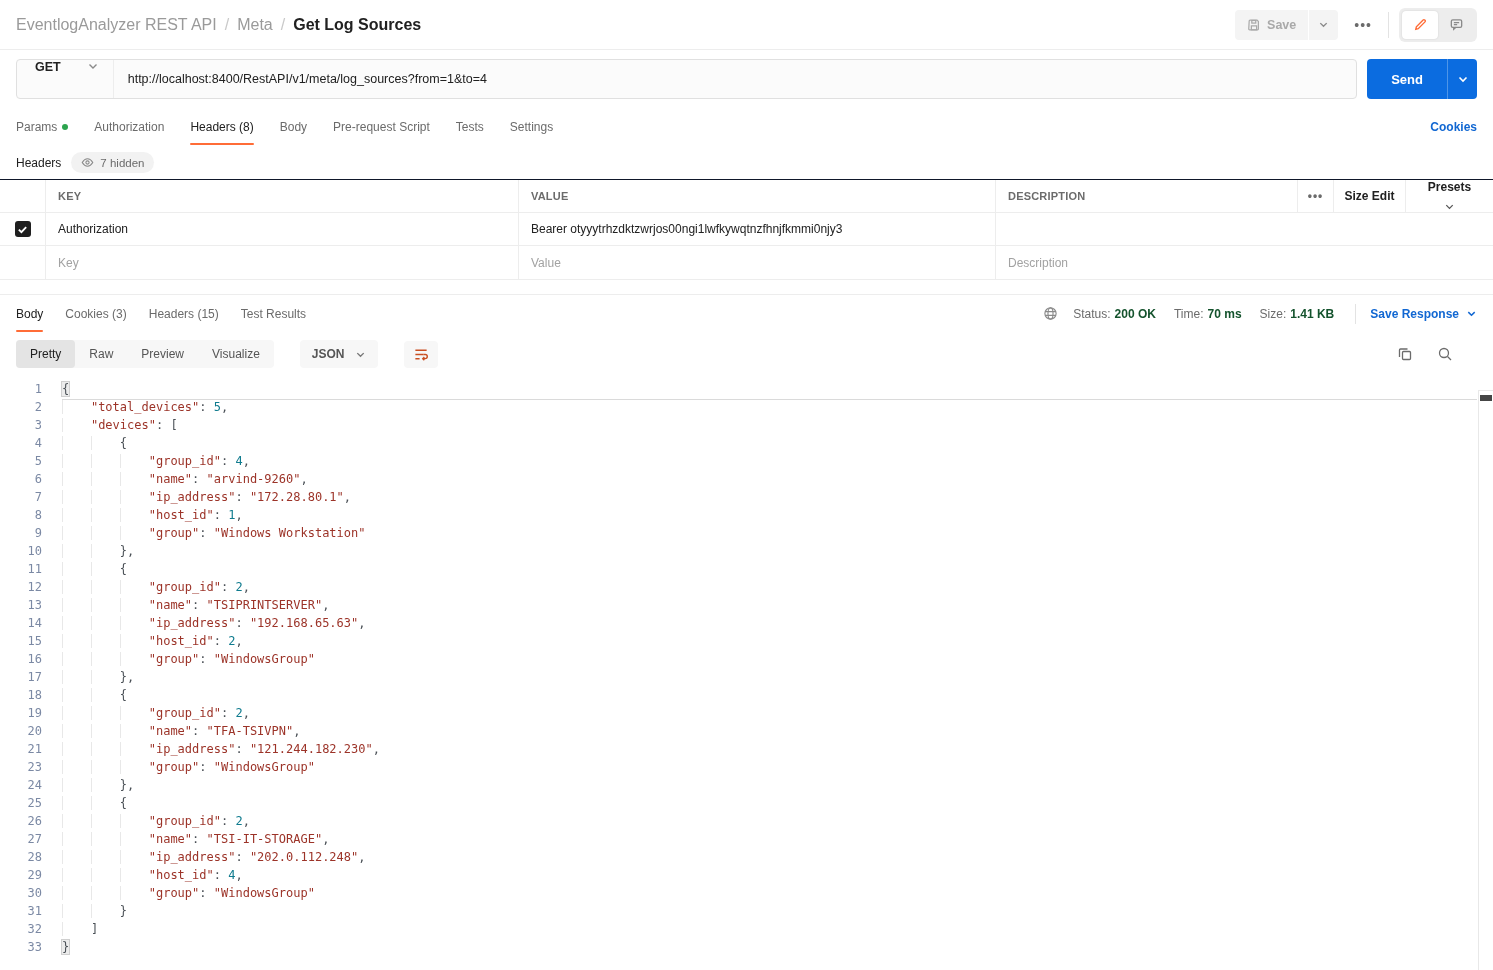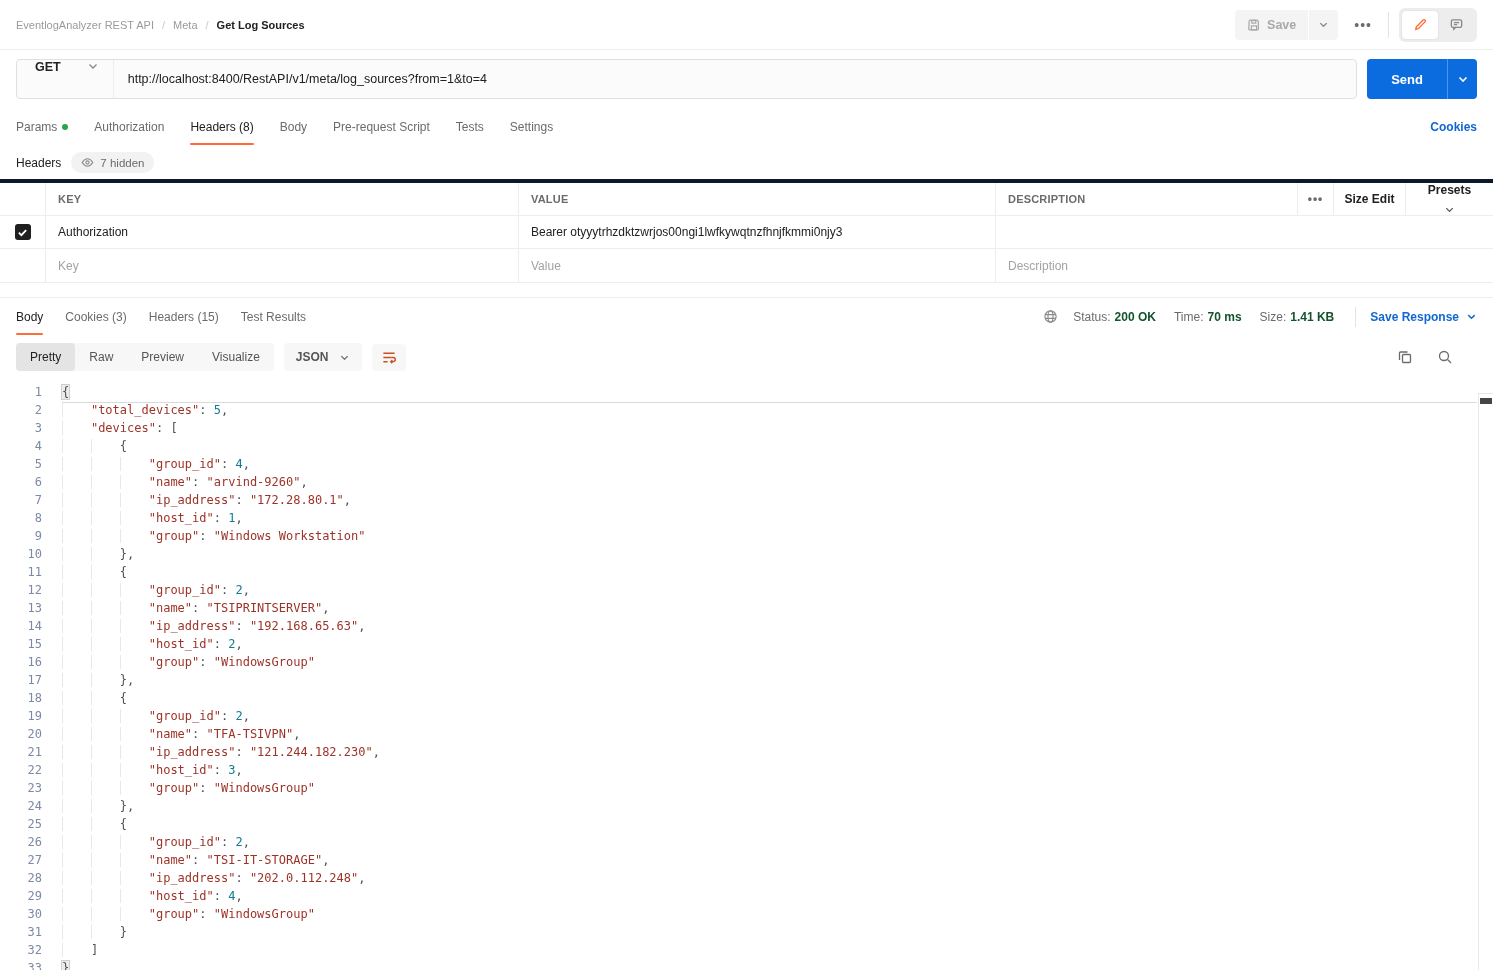--- a/index.html
+++ b/index.html
@@ -3,21 +3,21 @@
 <meta charset="utf-8">
 <style>
   * { box-sizing: border-box; margin: 0; padding: 0; }
   html,body { width:1493px; height:970px; }
   body {
     font-family: "Liberation Sans", sans-serif;
     font-size: 12px; color:#212121; background:#fff; overflow:hidden; position:relative;
   }
   
   .topbar { display:flex; align-items:center; height:50px; padding:0 16px; border-bottom:1px solid #ededed; }
-  .crumbs { display:flex; align-items:flex-end; gap:8px; font-size:11px; }
+  .crumbs { display:flex; align-items:flex-end; gap:8px; font-size:16px; }
   .crumb { color:#9a9a9a; cursor:pointer; }
   .crumb.current { color:#212121; font-weight:700; }
   .crumb-sep { color:#c9c9c9; }
   .topbar-right { margin-left:auto; display:flex; align-items:center; gap:10px; }
   .btn-soft { display:flex; align-items:center; gap:6px; background:#f4f4f4; border:none; border-radius:4px; height:30px; padding:0 12px; color:#a9a9a9; font-size:12.5px; font-weight:600; cursor:pointer; }
   .btn-soft.sq { padding:0 9px; }
   .save-group { display:flex; gap:1px; }
   .save-group .btn-soft:first-child { border-radius:4px 0 0 4px; }
   .save-group .btn-soft:last-child { border-radius:0 4px 4px 0; }
   .ellipsis { color:#6b6b6b; font-size:14px; letter-spacing:1px; background:none; border:none; cursor:pointer; padding:6px; }
@@ -39,21 +39,21 @@
   .tab { position:relative; height:100%; display:flex; align-items:center; gap:5px; cursor:pointer; white-space:nowrap; }
   .tab.active { color:#212121; }
   .tab.active::after { content:""; position:absolute; left:0; right:0; bottom:0; height:2px; background:#ff6c37; border-radius:1px; }
   .dot { width:6px; height:6px; border-radius:50%; background:#2ca44e; }
   .cookies-link { margin-left:auto; color:#1167d2; font-weight:600; cursor:pointer; }
   
   .headers-subbar { display:flex; align-items:center; gap:10px; padding:7px 32px 6px 16px; }
   .headers-title { color:#212121; font-size:12px; }
   .hidden-pill { display:flex; align-items:center; gap:6px; background:#f2f2f2; border-radius:12px; padding:4px 10px; color:#6b6b6b; font-size:11.5px; cursor:pointer; }
   
-  .kv-table { border-top:4px solid #0f172a; border-bottom:1px solid #ededed; font-size:12px; }
+  .kv-table { border-top:1px solid #0f172a; border-bottom:1px solid #ededed; font-size:12px; }
   .kv-row { display:flex; height:33px; border-bottom:1px solid #ededed; }
   .kv-row:last-child { border-bottom:none; }
   .cell { display:flex; align-items:center; padding:0 12px; border-left:1px solid #ededed; }
   .cell:first-child { border-left:none; }
   .c-sel { width:45px; justify-content:center; padding:0; }
   .c-key { width:473px; }
   .c-val { width:477px; }
   .c-desc { flex:1; padding:0; }
   .c-desc-inner { flex:1; display:flex; align-items:center; height:100%; }
   .c-desc-label { padding:0 12px; flex:1; }
@@ -65,21 +65,21 @@
   .ph { color:#a2a2a2; }
   .cb { width:16px; height:16px; background:#1f1f1f; border-radius:3px; display:flex; align-items:center; justify-content:center; cursor:pointer; }
   
   .resp-bar { display:flex; align-items:center; gap:22px; padding:0 16px; height:38px; margin-top:14px; border-top:1px solid #ededed; font-size:12px; color:#6b6b6b; }
   .resp-meta { margin-left:auto; display:flex; align-items:center; gap:8px; }
   .meta-pair { display:flex; align-items:center; gap:4px; padding:0 5px; cursor:default; }
   .meta-label { color:#6b6b6b; }
   .meta-value { color:#14532d; font-weight:600; }
   .save-resp { display:flex; align-items:center; gap:7px; color:#1167d2; font-weight:600; margin-left:8px; padding-left:14px; border-left:1px solid #e3e3e3; height:20px; cursor:pointer; }
   
-  .resp-toolbar { display:flex; align-items:center; gap:10px; padding:8px 16px; }
+  .resp-toolbar { display:flex; align-items:center; gap:26px; padding:8px 16px; }
   .segmented { display:flex; background:#f7f7f7; border-radius:4px; }
   .seg { border:none; background:transparent; padding:7px 14px; font-size:12px; color:#555; border-radius:4px; cursor:pointer; }
   .seg.active { background:#e4e4e4; color:#212121; }
   .json-pill { display:flex; align-items:center; gap:10px; background:#f7f7f7; border:none; border-radius:4px; padding:7px 12px; font-size:12px; font-weight:600; color:#555; cursor:pointer; }
   .wrap-btn { background:#f7f7f7; border:none; border-radius:4px; padding:6px 9px; cursor:pointer; display:flex; align-items:center; }
   .toolbar-right { margin-left:auto; display:flex; align-items:center; gap:20px; padding-right:22px; }
   .icon-btn { background:none; border:none; cursor:pointer; display:flex; align-items:center; padding:2px; }
   
   .code-area { position:relative; margin-top:4px; font-family:"DejaVu Sans Mono", monospace; font-size:12px; line-height:18px; height:600px; overflow:hidden; }
   .code-line { display:flex; height:18px; white-space:pre; }
@@ -361,21 +361,20 @@
       <div class="code-line"><span class="gutter">12</span><span class="code-text"><span class="ig">    </span><span class="ig">    </span><span class="ig">    </span><span class="tk-s">"group_id"</span><span class="tk-p">:</span><span> </span><span class="tk-n">2</span><span class="tk-p">,</span></span></div>
       <div class="code-line"><span class="gutter">13</span><span class="code-text"><span class="ig">    </span><span class="ig">    </span><span class="ig">    </span><span class="tk-s">"name"</span><span class="tk-p">:</span><span> </span><span class="tk-s">"TSIPRINTSERVER"</span><span class="tk-p">,</span></span></div>
       <div class="code-line"><span class="gutter">14</span><span class="code-text"><span class="ig">    </span><span class="ig">    </span><span class="ig">    </span><span class="tk-s">"ip_address"</span><span class="tk-p">:</span><span> </span><span class="tk-s">"192.168.65.63"</span><span class="tk-p">,</span></span></div>
       <div class="code-line"><span class="gutter">15</span><span class="code-text"><span class="ig">    </span><span class="ig">    </span><span class="ig">    </span><span class="tk-s">"host_id"</span><span class="tk-p">:</span><span> </span><span class="tk-n">2</span><span class="tk-p">,</span></span></div>
       <div class="code-line"><span class="gutter">16</span><span class="code-text"><span class="ig">    </span><span class="ig">    </span><span class="ig">    </span><span class="tk-s">"group"</span><span class="tk-p">:</span><span> </span><span class="tk-s">"WindowsGroup"</span></span></div>
       <div class="code-line"><span class="gutter">17</span><span class="code-text"><span class="ig">    </span><span class="ig">    </span><span class="tk-p">}</span><span class="tk-p">,</span></span></div>
       <div class="code-line"><span class="gutter">18</span><span class="code-text"><span class="ig">    </span><span class="ig">    </span><span class="tk-p">{</span></span></div>
       <div class="code-line"><span class="gutter">19</span><span class="code-text"><span class="ig">    </span><span class="ig">    </span><span class="ig">    </span><span class="tk-s">"group_id"</span><span class="tk-p">:</span><span> </span><span class="tk-n">2</span><span class="tk-p">,</span></span></div>
       <div class="code-line"><span class="gutter">20</span><span class="code-text"><span class="ig">    </span><span class="ig">    </span><span class="ig">    </span><span class="tk-s">"name"</span><span class="tk-p">:</span><span> </span><span class="tk-s">"TFA-TSIVPN"</span><span class="tk-p">,</span></span></div>
       <div class="code-line"><span class="gutter">21</span><span class="code-text"><span class="ig">    </span><span class="ig">    </span><span class="ig">    </span><span class="tk-s">"ip_address"</span><span class="tk-p">:</span><span> </span><span class="tk-s">"121.244.182.230"</span><span class="tk-p">,</span></span></div>
-      <div class="code-line"><span class="gutter">22</span><span class="code-text"><span class="ig">    </span><span class="ig">    </span><span class="ig">    </span><span class="tk-s">"host_id"</span><span class="tk-p">:</span><span> </span><span class="tk-n">3</span><span class="tk-p">,</span></span></div>
       <div class="code-line"><span class="gutter">23</span><span class="code-text"><span class="ig">    </span><span class="ig">    </span><span class="ig">    </span><span class="tk-s">"group"</span><span class="tk-p">:</span><span> </span><span class="tk-s">"WindowsGroup"</span></span></div>
       <div class="code-line"><span class="gutter">24</span><span class="code-text"><span class="ig">    </span><span class="ig">    </span><span class="tk-p">}</span><span class="tk-p">,</span></span></div>
       <div class="code-line"><span class="gutter">25</span><span class="code-text"><span class="ig">    </span><span class="ig">    </span><span class="tk-p">{</span></span></div>
       <div class="code-line"><span class="gutter">26</span><span class="code-text"><span class="ig">    </span><span class="ig">    </span><span class="ig">    </span><span class="tk-s">"group_id"</span><span class="tk-p">:</span><span> </span><span class="tk-n">2</span><span class="tk-p">,</span></span></div>
       <div class="code-line"><span class="gutter">27</span><span class="code-text"><span class="ig">    </span><span class="ig">    </span><span class="ig">    </span><span class="tk-s">"name"</span><span class="tk-p">:</span><span> </span><span class="tk-s">"TSI-IT-STORAGE"</span><span class="tk-p">,</span></span></div>
       <div class="code-line"><span class="gutter">28</span><span class="code-text"><span class="ig">    </span><span class="ig">    </span><span class="ig">    </span><span class="tk-s">"ip_address"</span><span class="tk-p">:</span><span> </span><span class="tk-s">"202.0.112.248"</span><span class="tk-p">,</span></span></div>
       <div class="code-line"><span class="gutter">29</span><span class="code-text"><span class="ig">    </span><span class="ig">    </span><span class="ig">    </span><span class="tk-s">"host_id"</span><span class="tk-p">:</span><span> </span><span class="tk-n">4</span><span class="tk-p">,</span></span></div>
       <div class="code-line"><span class="gutter">30</span><span class="code-text"><span class="ig">    </span><span class="ig">    </span><span class="ig">    </span><span class="tk-s">"group"</span><span class="tk-p">:</span><span> </span><span class="tk-s">"WindowsGroup"</span></span></div>
       <div class="code-line"><span class="gutter">31</span><span class="code-text"><span class="ig">    </span><span class="ig">    </span><span class="tk-p">}</span></span></div>
       <div class="code-line"><span class="gutter">32</span><span class="code-text"><span class="ig">    </span><span class="tk-p">]</span></span></div>

